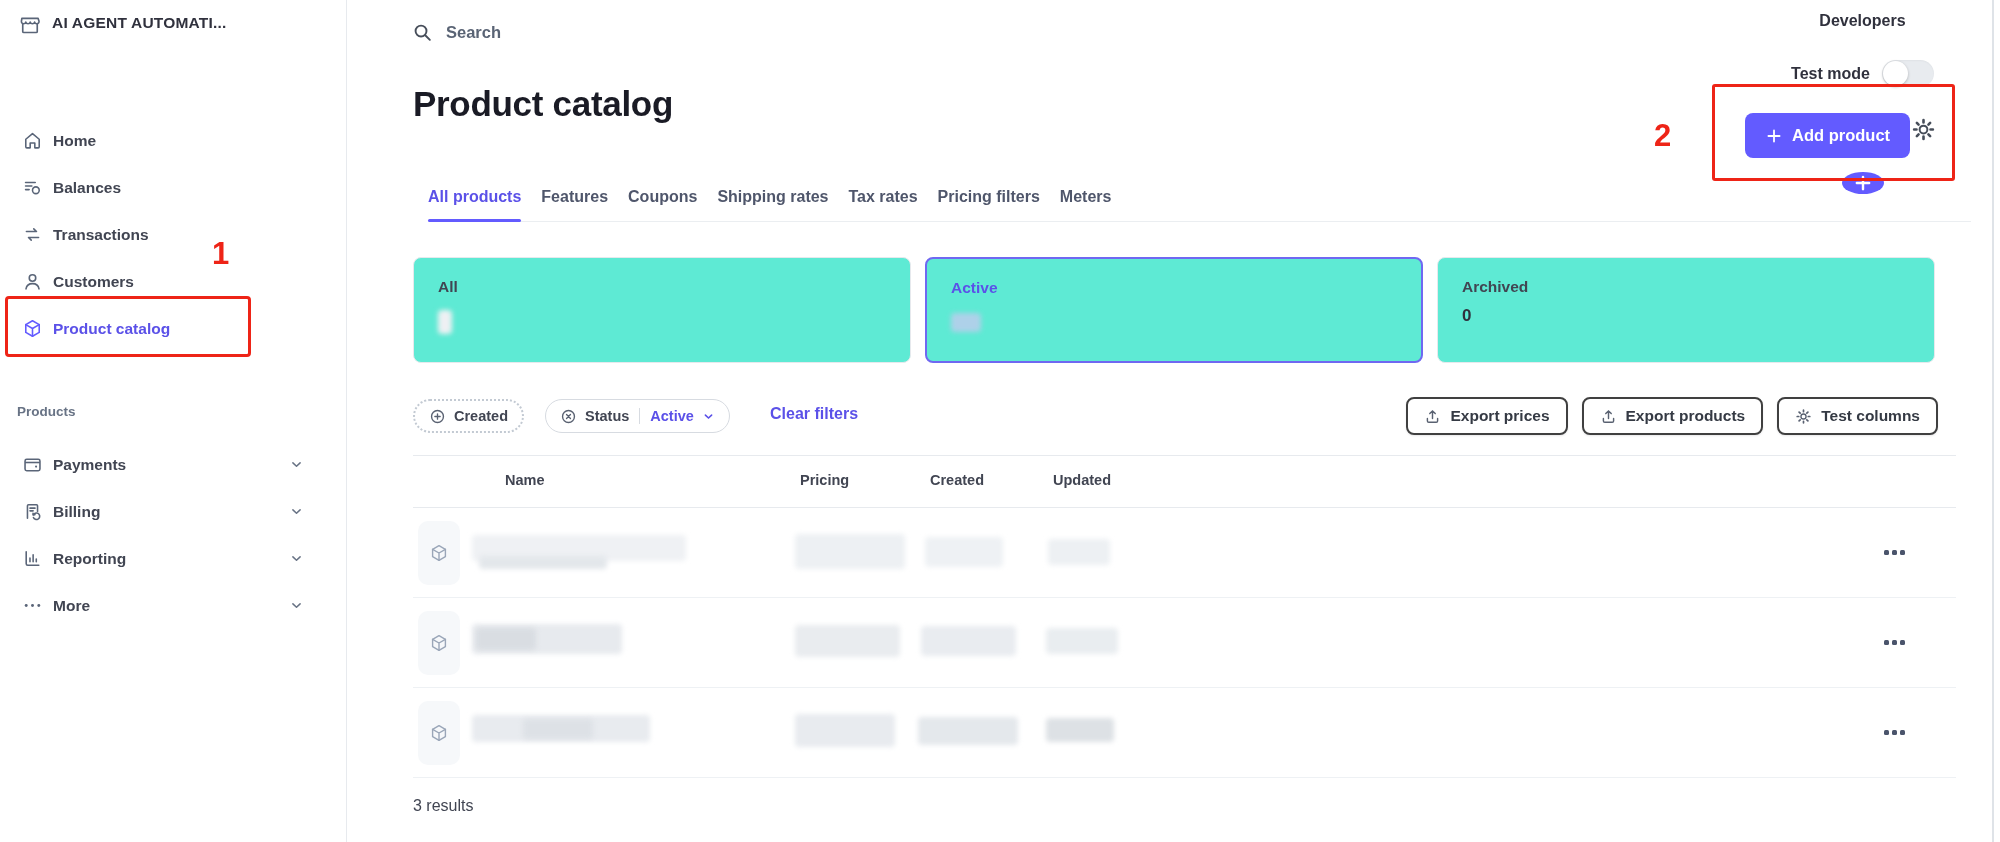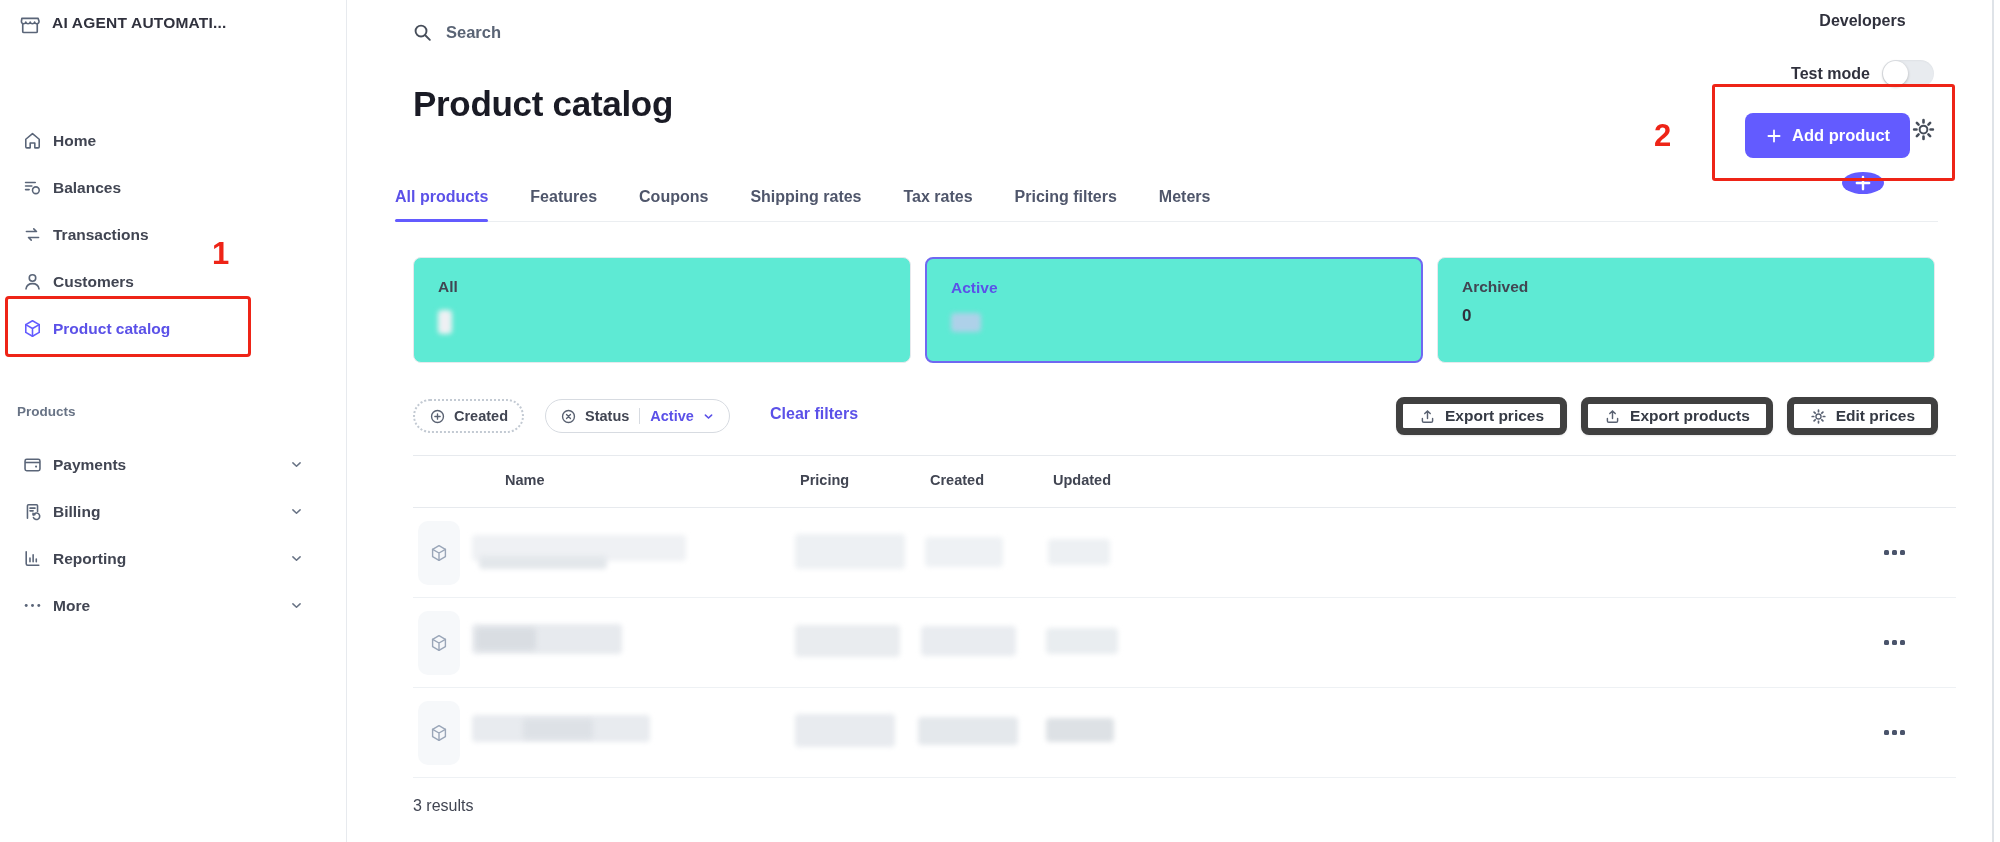--- a/index.html
+++ b/index.html
@@ -44,21 +44,21 @@
   .toggle .knob{ position:absolute; left:1px; top:1px; width:25px; height:25px; border-radius:50%; background:#fff; box-shadow:0 1px 3px rgba(0,0,0,.25); }
   .top-icons{ display:flex; align-items:center; gap:36px; }
   .top-icons .icn{ color:#474e5a; cursor:pointer; }
   .avatar{ width:42px; height:42px; border-radius:50%; background:#635bff; display:flex; align-items:center; justify-content:center; color:#fff; cursor:pointer; }
 
   
   .page-title{ position:absolute; left:413px; top:84px; font-size:35px; font-weight:700; color:#1a1b25; letter-spacing:-.3px; }
   .add-btn{ position:absolute; left:1745px; top:113px; height:45px; padding:0 20px; border-radius:8px; background:#635bff; color:#fff; display:flex; align-items:center; gap:9px; font-size:16.5px; font-weight:600; cursor:pointer; border:none; z-index:31; }
 
   
-  .tabs{ position:absolute; left:395px; top:188px; width:1543px; display:flex; gap:42px; border-bottom:1px solid #ebeef1; }
+  .tabs{ position:absolute; left:428px; top:188px; width:1543px; display:flex; gap:20px; border-bottom:1px solid #ebeef1; }
   .tab{ position:relative; font-size:16px; font-weight:600; color:#4f566b; padding-bottom:15px; cursor:pointer; white-space:nowrap; }
   .tab.active{ color:#5b51e8; }
   .tab.active::after{ content:""; position:absolute; left:0; right:0; bottom:-1px; height:3px; background:#635bff; border-radius:2px; }
 
   
   .card{ position:absolute; top:257px; width:498px; height:106px; background:#5eead4; border:1px solid #e6e9ed; border-radius:8px; cursor:pointer; }
   .card.c1{ left:413px; } .card.c2{ left:925px; border:2px solid #6f68f1; } .card.c3{ left:1437px; }
   .card .label{ position:absolute; left:24px; top:20px; font-size:15.5px; font-weight:600; color:#414552; }
   .card.c2 .label{ color:#5b51e8; }
   .card .value{ position:absolute; left:24px; top:48px; font-size:17px; font-weight:700; color:#30313d; }
@@ -66,21 +66,21 @@
   
   .pill{ position:absolute; top:399px; height:34px; display:flex; align-items:center; gap:8px; border-radius:18px; padding:0 14px; font-size:14.5px; font-weight:600; color:#414552; background:#fff; cursor:pointer; }
   .pill .icn{ color:#596171; }
   .pill.created{ left:413px; border:2px dotted #c3cad3; }
   .pill.status{ left:545px; border:1.5px solid #d7dbe1; }
   .pill .vdiv{ width:1px; height:16px; background:#d7dbe1; margin:0 2px; }
   .pill .pval{ color:#5b51e8; }
   .pill .chev-sm{ color:#5b51e8; }
   .clear-filters{ position:absolute; left:770px; top:405px; font-size:16px; font-weight:700; color:#5b51e8; cursor:pointer; }
   .actions{ position:absolute; top:397px; right:62px; display:flex; gap:14px; }
-  .act-btn{ height:38px; padding:0 16px; border:7px solid #404040; border-radius:8px; background:#fff; box-shadow:0 1px 2px rgba(26,27,37,.1); display:flex; align-items:center; gap:9px; font-size:15.5px; font-weight:600; color:#353a44; cursor:pointer; }
+  .act-btn{ height:38px; padding:0 16px; border:2px solid #404040; border-radius:8px; background:#fff; box-shadow:0 1px 2px rgba(26,27,37,.1); display:flex; align-items:center; gap:9px; font-size:15.5px; font-weight:600; color:#353a44; cursor:pointer; }
   .act-btn .icn{ color:#596171; }
 
   
   .thead{ position:absolute; left:413px; top:455px; width:1543px; height:53px; border-top:1px solid #e7eaee; border-bottom:1px solid #e7eaee; }
   .th{ position:absolute; top:16px; font-size:14.5px; font-weight:700; color:#414552; }
   .row{ position:absolute; left:413px; width:1543px; height:90px; border-bottom:1px solid #eef1f4; cursor:pointer; }
   .row.r1{ top:508px; } .row.r2{ top:598px; } .row.r3{ top:688px; }
   .row-icon{ position:absolute; left:5px; top:13px; width:42px; height:64px; border-radius:10px; background:#f6f8fa; display:flex; align-items:center; justify-content:center; color:#9aa6b8; }
   .blob{ position:absolute; border-radius:4px; filter:blur(2.5px); }
   .dots{ position:absolute; left:1471px; top:42px; display:flex; gap:3.5px; cursor:pointer; }
@@ -355,21 +355,21 @@
     </button>
     <button class="act-btn">
       <span class="icn">
           <svg width="17" height="17" viewBox="0 0 20 20" fill="none" stroke="currentColor">
             <circle cx="10" cy="10" r="3" stroke-width="1.6"></circle>
             <g stroke-width="2" stroke-linecap="round">
               <path d="M10 2.6v1.8M10 15.6v1.8M2.6 10h1.8M15.6 10h1.8M4.8 4.8l1.3 1.3M13.9 13.9l1.3 1.3M4.8 15.2l1.3-1.3M13.9 6.1l1.3-1.3"></path>
             </g>
           </svg>
         </span>
-      <span>Edit prices</span>
+      <span>Test columns</span>
     </button>
   </div>
 
   <div class="thead">
     <span class="th" style="left:92px">Name</span>
     <span class="th" style="left:387px">Pricing</span>
     <span class="th" style="left:517px">Created</span>
     <span class="th" style="left:640px">Updated</span>
   </div>
 

